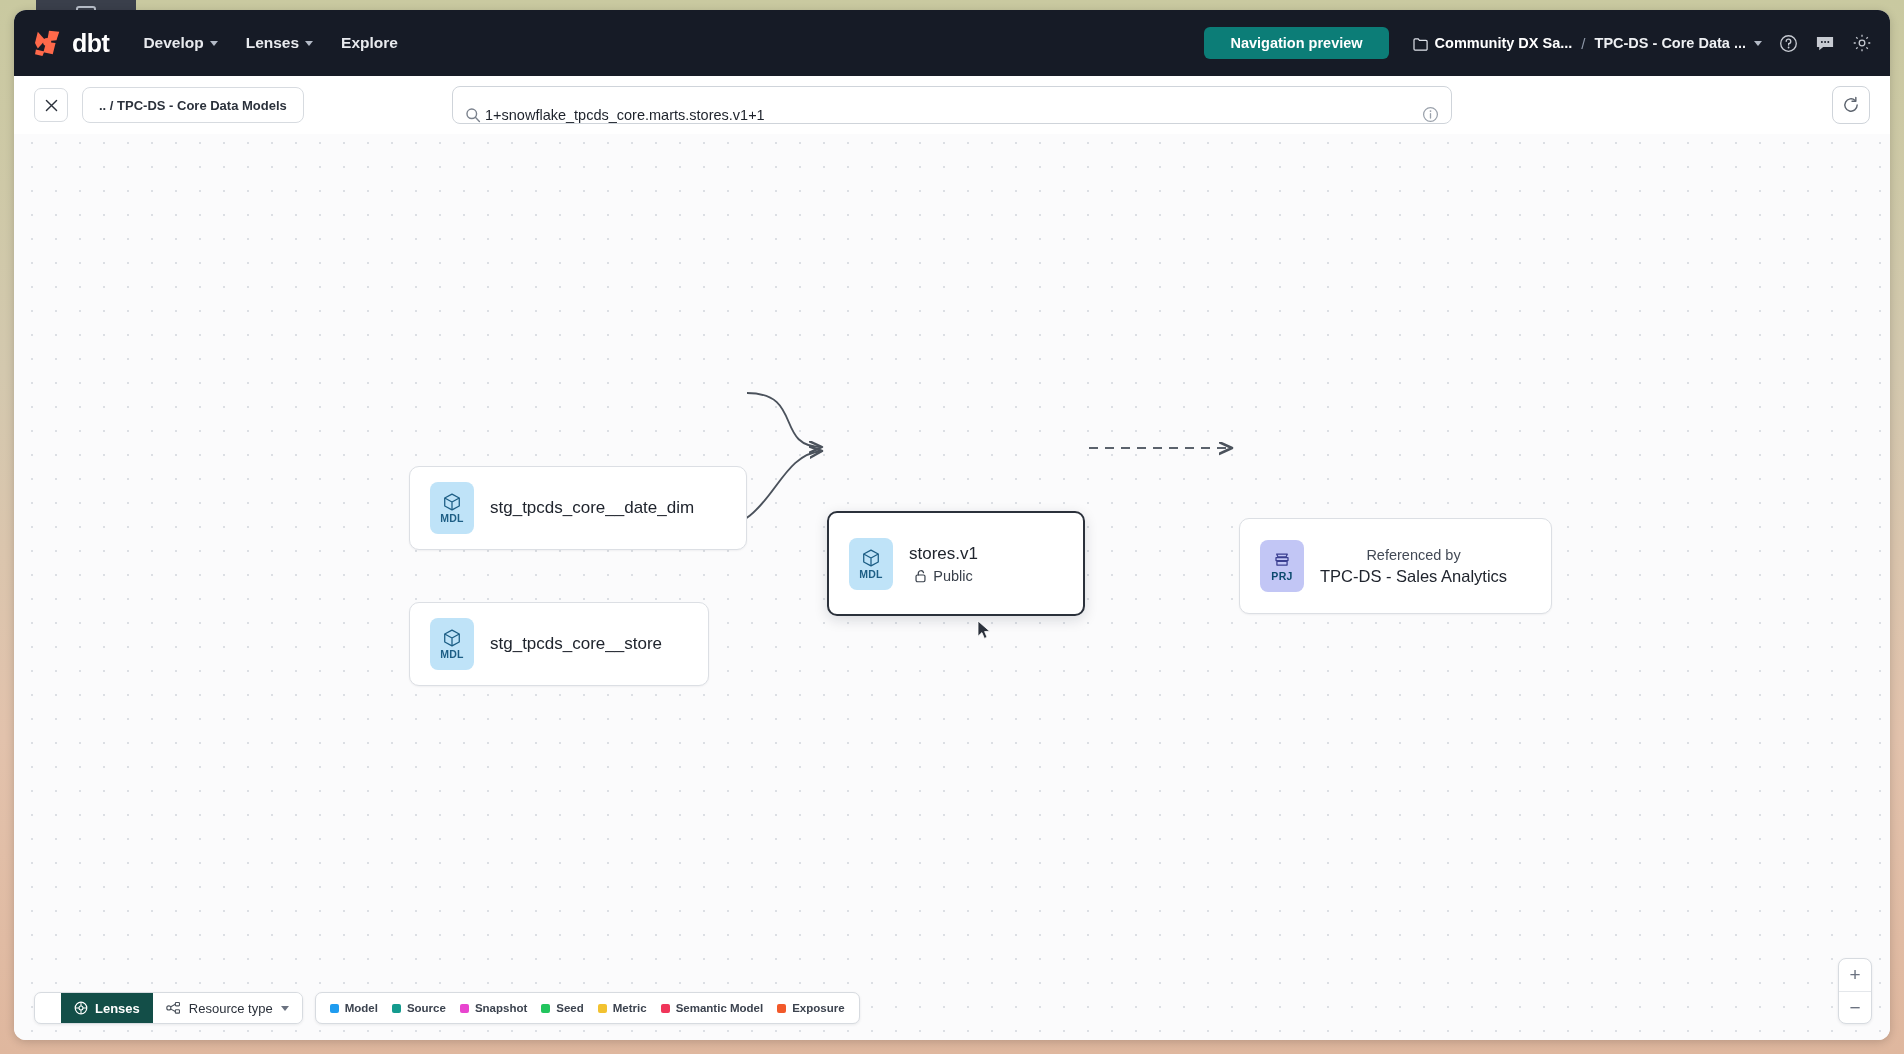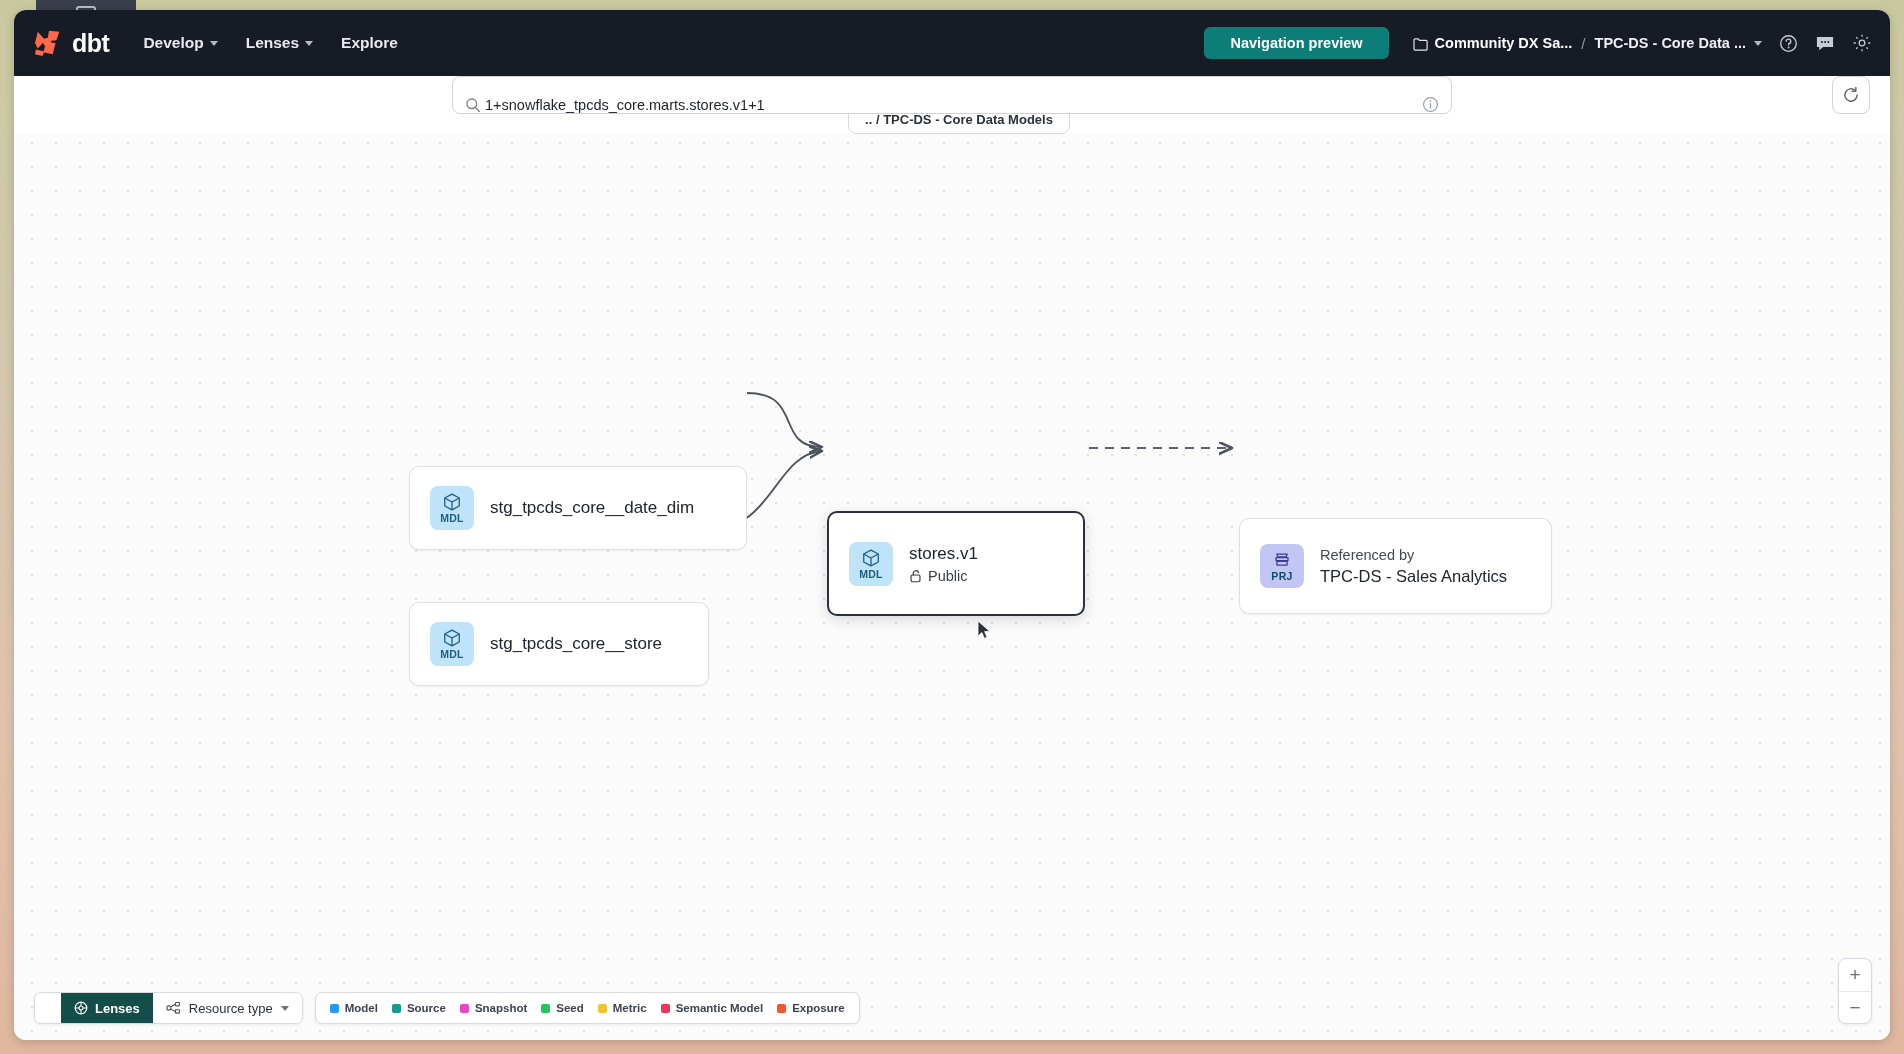--- a/index.html
+++ b/index.html
@@ -62,21 +62,21 @@
     margin-left: 24px; cursor:pointer; white-space: nowrap;
   }
   .crumb-sep { color:#8e98a8; margin: 0 9px; font-size: 15px; font-weight:400;}
   .crumb-2 { display:flex;align-items:center;gap:8px;font-size:14.5px;font-weight:600;color:#eef0f3;cursor:pointer;white-space:nowrap;}
   .topicon { margin-left: 17px; cursor: pointer; opacity: .92; display:flex;align-items:center;}
   .topicon:first-of-type { margin-left: 22px; }
 
   
   #toolbar {
     height: 58px; background: #fff; display: flex; align-items: center;
-    padding: 0 20px; position: relative; z-index: 4; border-bottom: none; flex-direction: column;
+    padding: 0 20px; position: relative; z-index: 4; border-bottom: none;
   }
   .btn-square {
     width: 34px; height: 34px; border: 1px solid #d7dbe0; border-radius: 7px;
     background:#fff; display:flex;align-items:center;justify-content:center;cursor:pointer;
   }
   #lineage-crumb {
     margin-left: 14px; height: 36px; border:1px solid #d7dbe0;border-radius:8px;
     display:flex;align-items:center;padding:0 16px;font-size:13px;color:#2b313b;font-weight:600;
     background:#fff;cursor:pointer;
   }
@@ -111,29 +111,29 @@
     position:absolute; background:#fff; border:1px solid #dcdfe4;
     border-radius:10px; display:flex; align-items:center; gap:16px;
     padding: 0 20px; cursor: pointer;
     box-shadow: 0 1px 2px rgba(16,24,40,.05);
   }
   .node.selected {
     border: 2.5px solid #2b313b;
     box-shadow: 0 4px 14px rgba(16,24,40,.14);
   }
   .badge {
-    width: 44px; height: 44px; border-radius: 8px;
+    width: 44px; height: 52px; border-radius: 8px;
     display:flex;flex-direction:column;align-items:center;justify-content:center;
     gap:1px; flex: none;
   }
   .badge.mdl { background:#bfe3f8; color:#1d5e85; }
   .badge.prj { background:#c2c6f5; color:#0c4a6e; }
   .badge .lab { font-size: 10.5px; font-weight: 700; letter-spacing:.3px; line-height:1;}
   .node-title { font-size: 17px; color:#20252e; font-weight: 500; white-space:nowrap;}
-  .node-col { display:flex; flex-direction:column; gap:4px; }
+  .node-col { display:flex; flex-direction:column; gap:4px;align-items:center; }
   .node-sub { display:flex;align-items:center;gap:6px;font-size:14.5px;color:#39404b;}
   .node-kicker { font-size: 14.5px; color:#434a56; }
   .node-name2 { font-size: 16.5px; color:#20252e; font-weight:500; white-space:nowrap;}
 
   
   #bottombar {
     position:absolute; left: 20px; bottom: 16px; display:flex; align-items:center; gap: 12px; z-index: 6;
   }
   #lenses-group {
     display:flex; height:32px; border-radius:7px; overflow:hidden;

